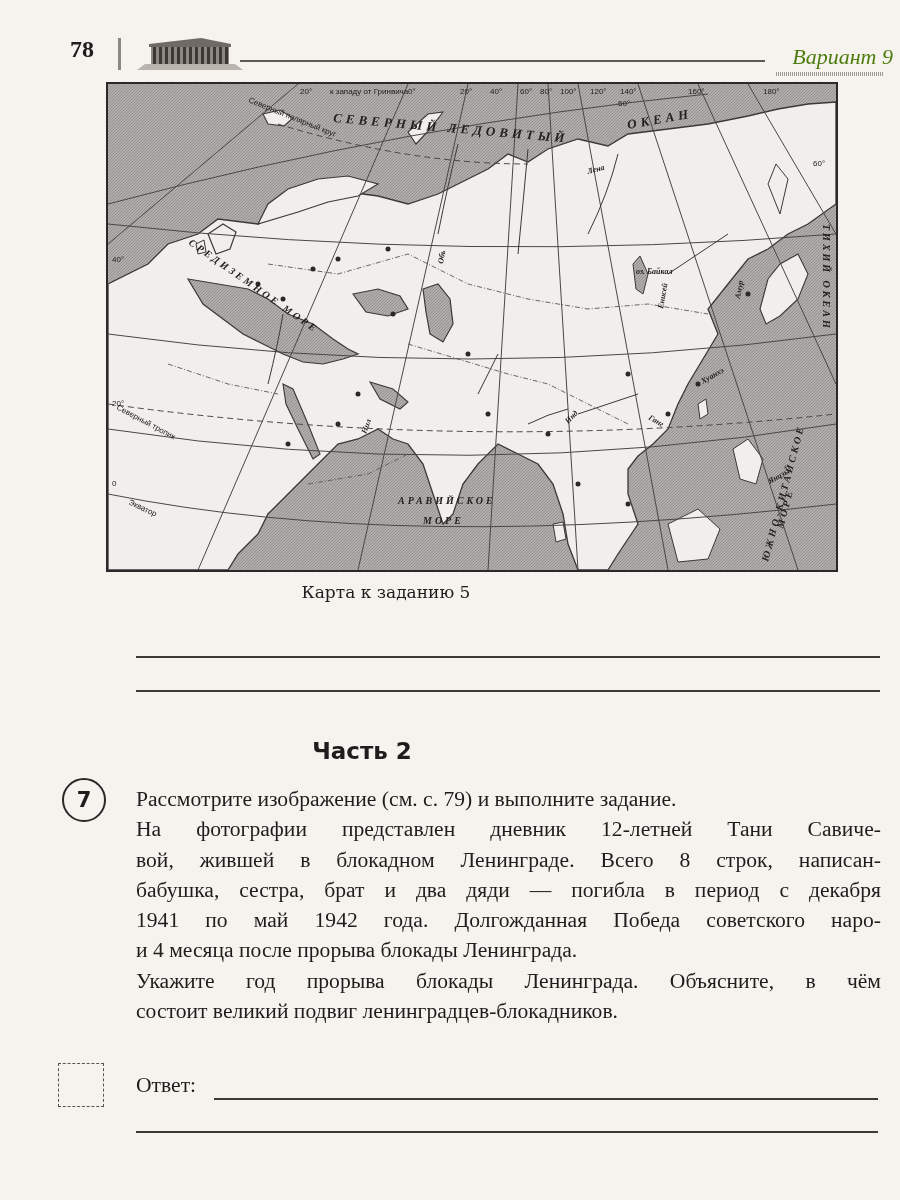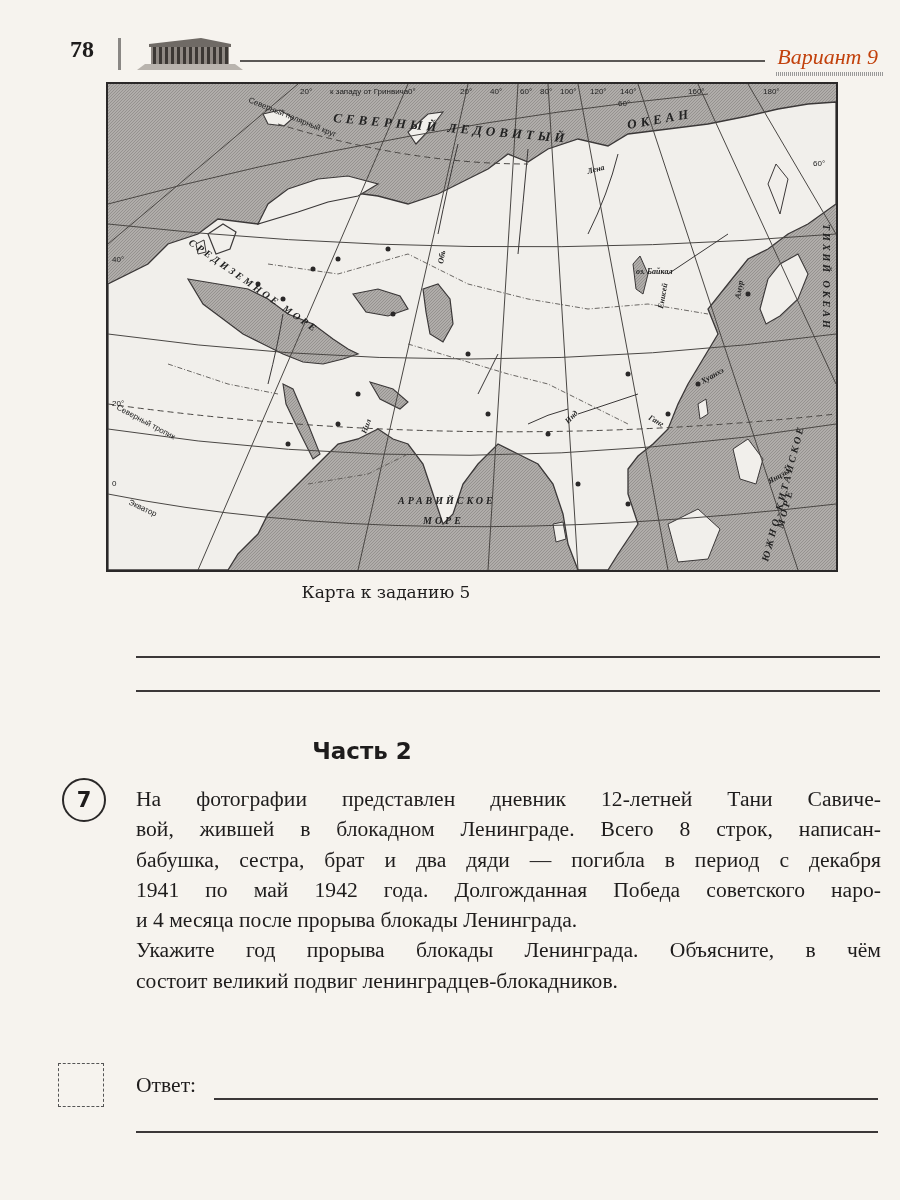--- a/index.html
+++ b/index.html
@@ -12,22 +12,22 @@
   }
   .header { position: absolute; left: 0; top: 0; width: 900px; height: 80px; }
   .page-num {
     position: absolute; left: 70px; top: 36px;
     font-family: "Liberation Serif", serif; font-weight: bold; font-size: 24px;
   }
   .page-sep { position: absolute; left: 118px; top: 38px; width: 3px; height: 32px; background: #8a8784; }
   .temple { position: absolute; left: 135px; top: 36px; width: 110px; height: 36px; }
   .header-rule { position: absolute; left: 240px; top: 60px; width: 525px; height: 2px; background: #5b5856; }
   .variant {
-    position: absolute; right: 22px; top: 44px;
-    font-family: "Liberation Serif", serif; font-style: italic; font-size: 22px; color: #c2410c;
+    position: absolute; right: 7px; top: 44px;
+    font-family: "Liberation Serif", serif; font-style: italic; font-size: 22px; color: #4d7c0f;
   }
   .variant-underline {
     position: absolute; right: 16px; top: 72px; width: 108px; height: 4px;
     background: repeating-linear-gradient(90deg, #999 0 1px, transparent 1px 2px);
   }
   .map {
     position: absolute; left: 106px; top: 82px; width: 728px; height: 486px;
     border: 2px solid #2a2828; background: #f1efeb; overflow: hidden;
   }
   .map svg { display: block; }
@@ -262,20 +262,21 @@
 <div class="rule" style="left:136px; top:656px; width:744px;"></div>
 <div class="rule" style="left:136px; top:690px; width:744px;"></div>
 
 <div class="part-title">Часть 2</div>
 
 <div class="task-num">
   <span>7</span>
 </div>
 
 <div class="task-text">
+  <div>Рассмотрите изображение (см. с. 79) и выполните задание.</div>
   <div class="just">На фотографии представлен дневник 12-летней Тани Савиче-</div>
   <div class="just">вой, жившей в блокадном Ленинграде. Всего 8 строк, написан-</div>
   <div class="just">бабушка, сестра, брат и два дяди — погибла в период с декабря</div>
   <div class="just">1941 по май 1942 года. Долгожданная Победа советского наро-</div>
   <div>и 4 месяца после прорыва блокады Ленинграда.</div>
   <div class="just">Укажите год прорыва блокады Ленинграда. Объясните, в чём</div>
   <div>состоит великий подвиг ленинградцев-блокадников.</div>
 </div>
 
 <div class="answer-box"></div>

